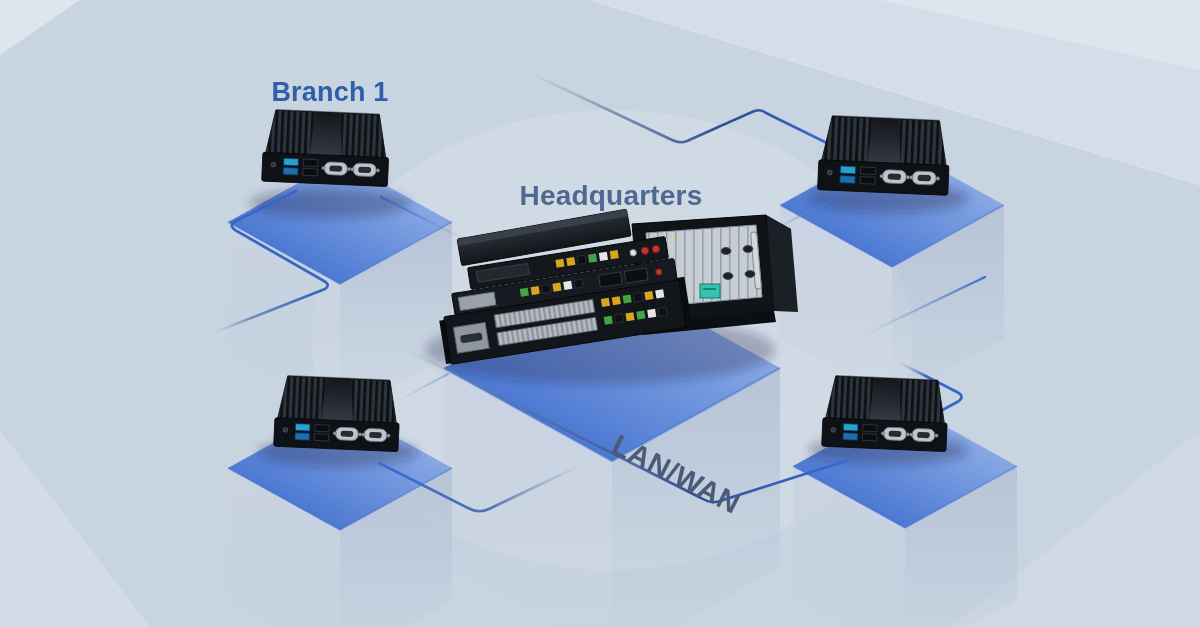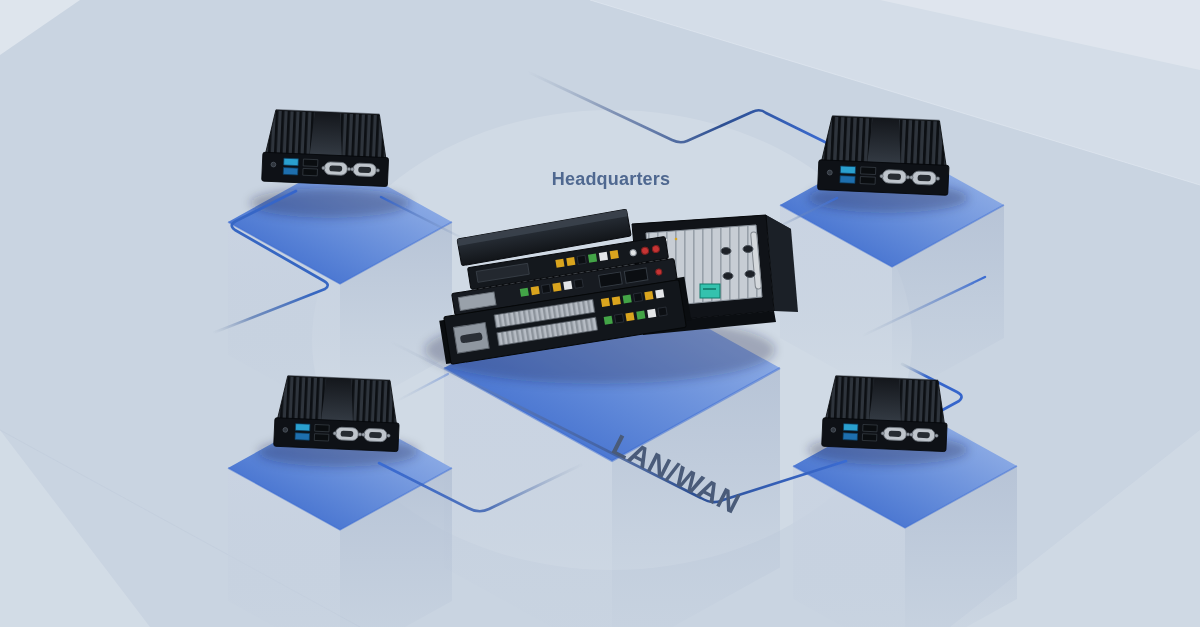--- a/index.html
+++ b/index.html
@@ -16,21 +16,21 @@
     width:240px;
     margin-left:-120px;
     text-align:center;
     font-weight:700;
     font-size:27px;
     letter-spacing:0.2px;
     color:var(--branch-label,#2e5fa8);
     white-space:nowrap;
     user-select:none;
   }
-  #label-headquarters{font-size:18px;color:var(--headquarters-label,#4f6890);}
+  #label-headquarters{font-size:28px;color:var(--headquarters-label,#4f6890);margin-top:11px;}
   #label-lanwan{
     font-size:29px;
     color:var(--link-label,#4a5b79);
     transform:rotate(27deg);
     letter-spacing:0.5px;
   }
 </style>
 </head>
 <body>
 
@@ -267,16 +267,17 @@
       <rect x="604" y="323" width="8" height="8" fill="#43a447"></rect>
       <rect x="615" y="323" width="8" height="8" fill="#0c0f13" stroke="#343b43" stroke-width="0.6"></rect>
       <rect x="626" y="323" width="8" height="8" fill="#d9a41e"></rect>
       <rect x="637" y="323" width="8" height="8" fill="#43a447"></rect>
       <rect x="648" y="323" width="8" height="8" fill="#e4e6e8"></rect>
       <rect x="659" y="323" width="8" height="8" fill="#0c0f13" stroke="#343b43" stroke-width="0.6"></rect>
     </g>
   </g>
 </svg>
 
+<div class="node-label" id="label-branch-1" style="left:330px;top:77px">Branch 1</div>
 <div class="node-label" id="label-headquarters" style="left:611px;top:169px">Headquarters</div>
 <div class="node-label" id="label-lanwan" style="left:676px;top:458px">LAN/WAN</div>
 
 </div>
 
 </body></html>

